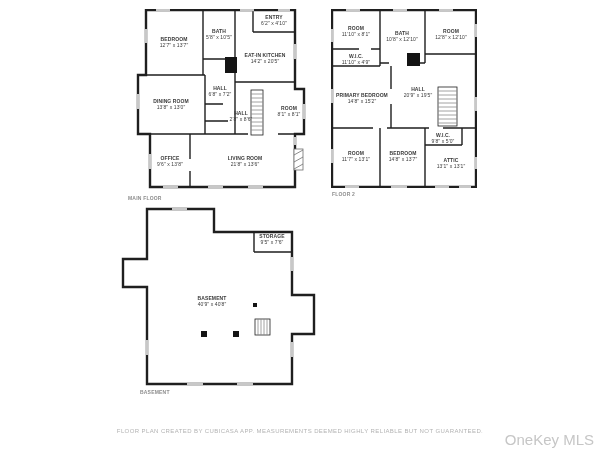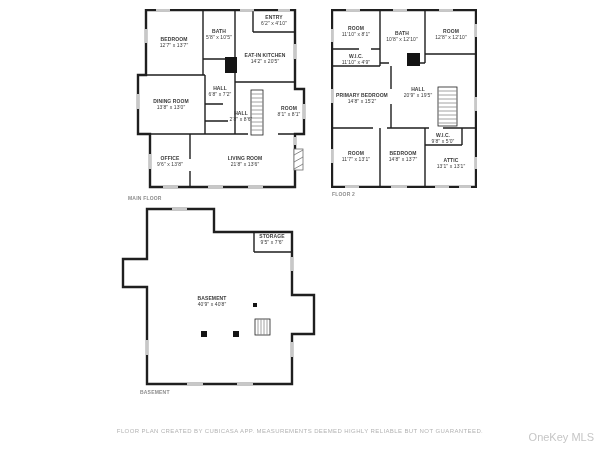--- a/index.html
+++ b/index.html
@@ -16,21 +16,21 @@
   .room-label .rname{display:block;font-weight:bold;}
   .room-label .rdims{display:block;}
   .plan-caption{
     position:absolute;font-size:5px;color:#8d8d8d;letter-spacing:0.2px;font-weight:bold;
   }
   .footer-note{
     position:absolute;left:0;top:428px;width:600px;text-align:center;
     font-size:6px;color:#b3b3b3;letter-spacing:0.4px;
   }
   .watermark{
-    position:absolute;right:6px;top:431px;font-size:11px;color:#c6c6c6;
+    position:absolute;right:6px;top:431px;font-size:15px;color:#c6c6c6;
   }
 </style>
 </head>
 <body>
 
 <div class="canvas">
 
   <svg class="plan-svg" style="left:128px;top:9px;" width="178" height="182" viewBox="0 0 178 182">
 
     <path d="M18,1 H167 V80 H176 V125 H167 V178 H22 V125 H10 V66 H18 Z" fill="#ffffff" stroke="#1f1f1f" stroke-width="2.4"></path>

